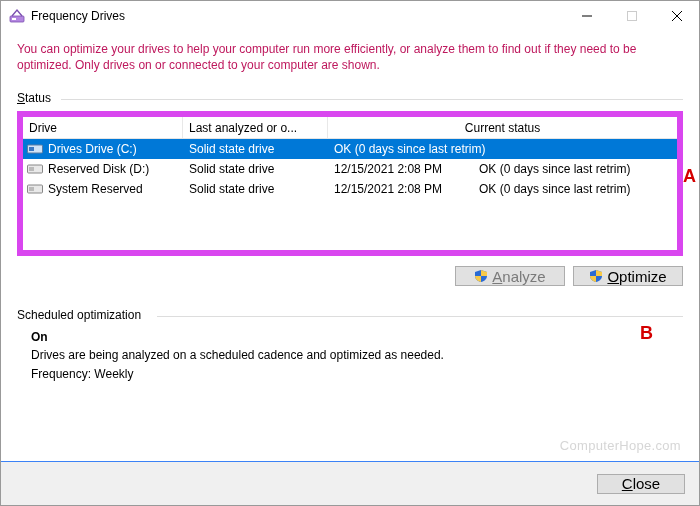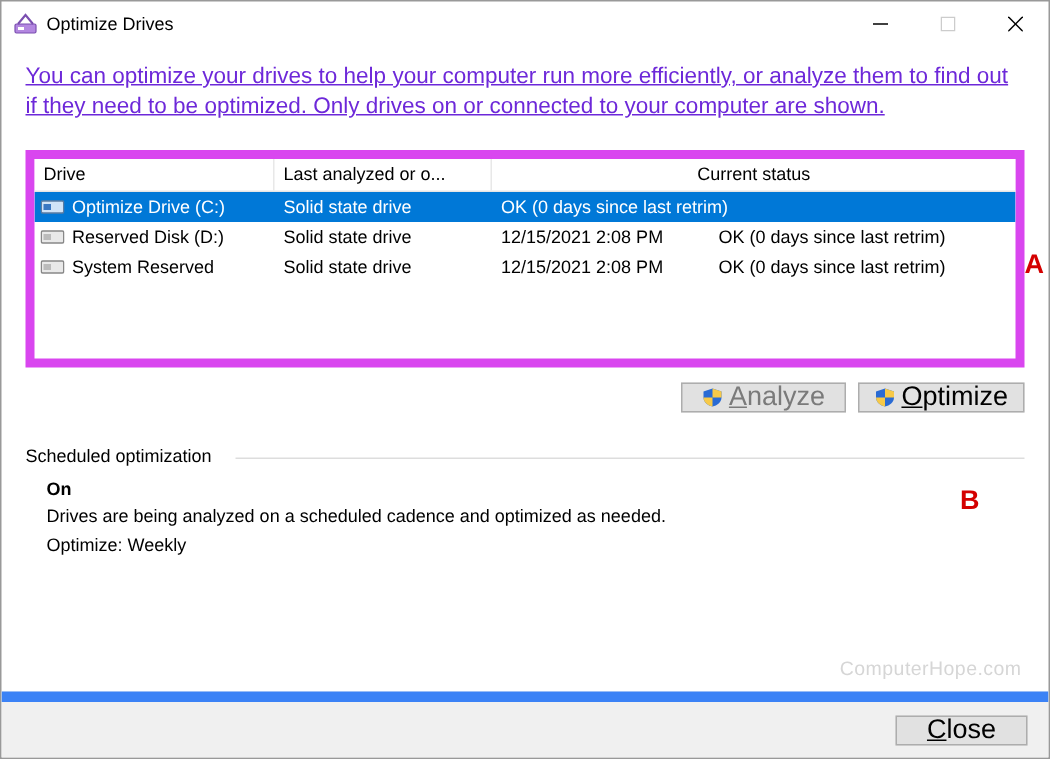--- a/index.html
+++ b/index.html
@@ -25,21 +25,21 @@
   }
   .titlebar .title { flex: 0 0 auto; }
   .titlebar .spacer { flex: 1; }
   .winbtn {
     width: 45px; height: 30px;
     display: flex; align-items: center; justify-content: center;
     color: #333;
   }
   .winbtn.max { color: #ccc; }
   .content { padding: 10px 16px 0 16px; }
-  .desc { margin: 0 0 18px 0; line-height: 1.35; color: #6d28d9; font-size: 15px; text-decoration: underline; }
+  .desc { margin: 0 0 18px 0; line-height: 1.35; color: #be185d; font-size: 12px; }
   .section-label {
     position: relative;
     margin-bottom: 6px;
   }
   .section-label .underline-letter { text-decoration: underline; }
   .section-rule {
     position: absolute;
     left: 44px; right: 0;
     top: 8px;
     border-top: 1px solid #ddd;
@@ -97,21 +97,21 @@
   }
   .btn {
     min-width: 110px;
     height: 20px;
     border: 1px solid #adadad;
     background: #e1e1e1;
     display: flex;
     align-items: center;
     justify-content: center;
     gap: 4px;
-    font-size: 18px;
+    font-size: 15px;
     font-family: inherit;
     padding: 0 10px;
   }
   .btn.disabled { color: #7a7a7a; }
   .shield { width: 14px; height: 14px; }
   .sched-group {
     margin-top: 22px;
   }
   .sched-group .group-title {
     position: relative;
@@ -135,21 +135,21 @@
     bottom: 52px;
     color: #d6d6d6;
     font-size: 13px;
     letter-spacing: 0.3px;
   }
   .footer {
     position: absolute;
     left: 0; right: 0; bottom: 0;
     height: 44px;
     background: #f0f0f0;
-    border-top: 7px solid #3b82f6;
+    border-top: 1px solid #3b82f6;
     display: flex;
     align-items: center;
     justify-content: flex-end;
     padding-right: 14px;
   }
   .footer .btn { min-width: 88px; background: #e1e1e1; }
   .annot {
     position: absolute;
     font-weight: 700;
     font-size: 18px;
@@ -164,21 +164,21 @@
 <body>
 
 <div class="titlebar">
   <span class="app-icon">
     <svg viewBox="0 0 16 16" width="16" height="16">
       <rect x="1" y="8" width="14" height="6" rx="1" fill="#b387e0" stroke="#7b4fb0" stroke-width="0.8"></rect>
       <rect x="3" y="10" width="4" height="2" fill="#fff"></rect>
       <path d="M3 8 L8 2 L13 8" fill="none" stroke="#7b4fb0" stroke-width="1.4"></path>
     </svg>
   </span>
-  <span class="title">Optimize Drives</span>
+  <span class="title">Frequency Drives</span>
   <span class="spacer"></span>
   <div class="winbtn">
     <svg width="10" height="10" viewBox="0 0 10 10">
         <line x1="0" y1="5" x2="10" y2="5" stroke="#000" stroke-width="1"></line>
       </svg>
   </div>
   <div class="winbtn max">
     <svg width="10" height="10" viewBox="0 0 10 10">
         <rect x="0.5" y="0.5" width="9" height="9" fill="none" stroke="#ccc" stroke-width="1"></rect>
       </svg>
@@ -187,41 +187,45 @@
     <svg width="10" height="10" viewBox="0 0 10 10">
         <line x1="0" y1="0" x2="10" y2="10" stroke="#000" stroke-width="1"></line>
         <line x1="10" y1="0" x2="0" y2="10" stroke="#000" stroke-width="1"></line>
       </svg>
   </div>
 </div>
 
 <div class="content">
   <p class="desc">You can optimize your drives to help your computer run more efficiently, or analyze them to find out if they need to be optimized. Only drives on or connected to your computer are shown.</p>
 
+  <div class="section-label">
+    <span class="underline-letter">S</span><span>tatus</span>
+    <div class="section-rule"></div>
+  </div>
 
   <div class="table-wrap">
     <div class="thead">
       <div class="col c0">
           <span>Drive</span>
         </div>
       <div class="col c2">
           <span>Last analyzed or o...</span>
         </div>
       <div class="col c3">
           <span>Current status</span>
         </div>
     </div>
 
     <div class="trow selected">
       <div class="cell c0">
         <svg class="drive-icon" viewBox="0 0 16 12">
             <rect class="body" x="0.5" y="2" width="15" height="8" rx="1" fill="#d9e6f2" stroke="#5a7ca3"></rect>
             <rect x="2" y="4" width="5" height="4" fill="#3a78c2"></rect>
           </svg>
-        <span>Optimize Drive (C:)</span>
+        <span>Drives Drive (C:)</span>
       </div>
       <div class="cell c1">Solid state drive</div>
       <div class="cell c3">OK (0 days since last retrim)</div>
     </div>
 
     <div class="trow">
       <div class="cell c0">
         <svg class="drive-icon" viewBox="0 0 16 12">
             <rect x="0.5" y="2" width="15" height="8" rx="1" fill="#e9e9e9" stroke="#888"></rect>
             <rect x="2" y="4" width="5" height="4" fill="#bbb"></rect>
@@ -268,21 +272,21 @@
 
   <div class="sched-group">
     <div class="group-title">
       <span>Scheduled optimization</span>
       <div class="group-rule"></div>
     </div>
     <div class="sched-body">
       <div class="sched-left">
         <p class="on">On</p>
         <p>Drives are being analyzed on a scheduled cadence and optimized as needed.</p>
-        <p>Optimize: Weekly</p>
+        <p>Frequency: Weekly</p>
       </div>
     </div>
   </div>
 </div>
 
 <div class="watermark">ComputerHope.com</div>
 
 <div class="footer">
   <button class="btn">
     <span><span class="u">C</span><span>lose</span></span>

